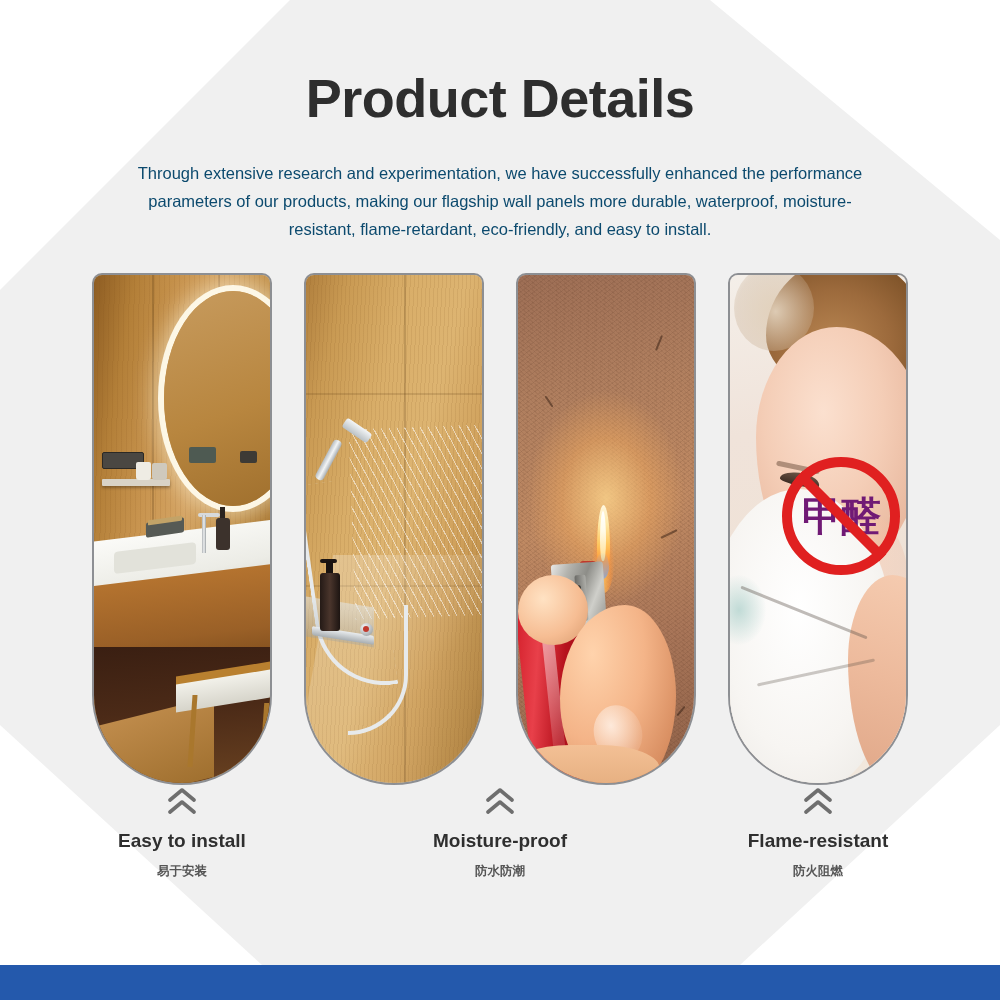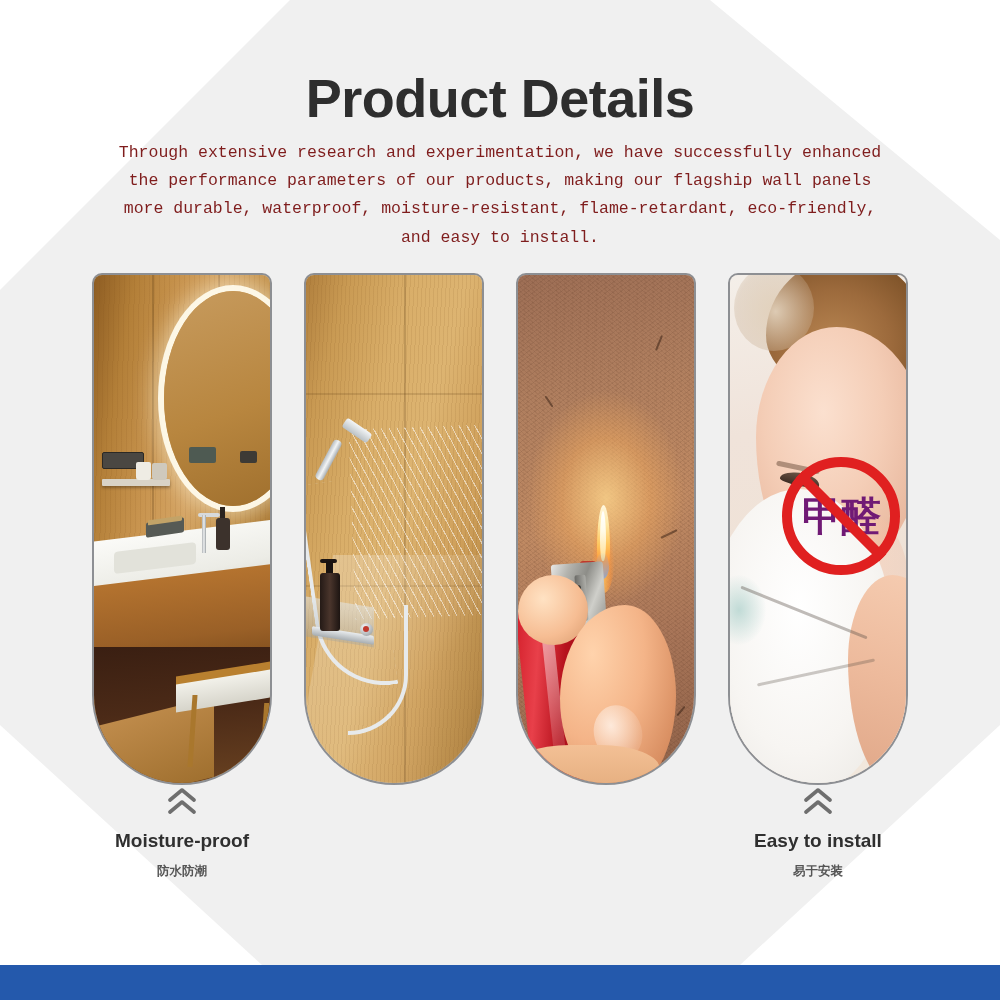--- a/index.html
+++ b/index.html
@@ -19,22 +19,22 @@
   }
 
   
   #header{ position:absolute; left:0; top:0; width:1000px; text-align:center; }
   #title{
     margin-top:70px;
     font-size:54px; font-weight:bold; color:#2e2e2e;
     letter-spacing:-0.5px; line-height:1.05;
   }
   #subtitle{
-    margin:12px auto 0; width:770px;
-    font-size:16.5px; color:#7f1d1d; line-height:1.72;font-family:Liberation Mono, monospace;
+    margin:32px auto 0; width:770px;
+    font-size:16.5px; color:#0c4a6e; line-height:1.72;
   }
 
   
   #panels{
     position:absolute; left:92px; top:273px;
     width:816px; height:512px;
     display:flex; justify-content:space-between;
   }
   .panel{
     position:relative; width:180px; height:512px;
@@ -408,32 +408,40 @@
 
   </div>
 
   <div id="captions">
 
     <div class="cap">
       <svg class="chev" viewBox="0 0 30 26">
         <path d="M3 12 L15 2 L27 12" fill="none" stroke="#6e6e6e" stroke-width="3.6" stroke-linecap="round" stroke-linejoin="round"></path>
         <path d="M3 24 L15 14 L27 24" fill="none" stroke="#6e6e6e" stroke-width="3.6" stroke-linecap="round" stroke-linejoin="round"></path>
       </svg>
-      <div class="capEn">Moisture-proof</div>
-      <div class="capZh">防水防潮</div>
+      <div class="capEn">Easy to install</div>
+      <div class="capZh">易于安装</div>
     </div>
 
     <div class="cap">
       <svg class="chev" viewBox="0 0 30 26">
         <path d="M3 12 L15 2 L27 12" fill="none" stroke="#6e6e6e" stroke-width="3.6" stroke-linecap="round" stroke-linejoin="round"></path>
         <path d="M3 24 L15 14 L27 24" fill="none" stroke="#6e6e6e" stroke-width="3.6" stroke-linecap="round" stroke-linejoin="round"></path>
       </svg>
-      <div class="capEn">Easy to install</div>
-      <div class="capZh">易于安装</div>
-    </div>
-
+      <div class="capEn">Moisture-proof</div>
+      <div class="capZh">防水防潮</div>
+    </div>
+
+    <div class="cap">
+      <svg class="chev" viewBox="0 0 30 26">
+        <path d="M3 12 L15 2 L27 12" fill="none" stroke="#6e6e6e" stroke-width="3.6" stroke-linecap="round" stroke-linejoin="round"></path>
+        <path d="M3 24 L15 14 L27 24" fill="none" stroke="#6e6e6e" stroke-width="3.6" stroke-linecap="round" stroke-linejoin="round"></path>
+      </svg>
+      <div class="capEn">Flame-resistant</div>
+      <div class="capZh">防火阻燃</div>
+    </div>
 
 
   </div>
 
   <div id="bluebar"></div>
 
 </div>
 
 </body></html>

